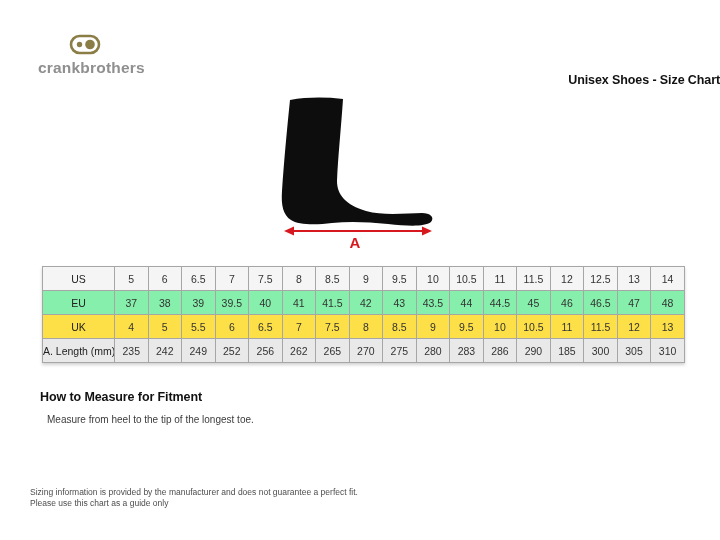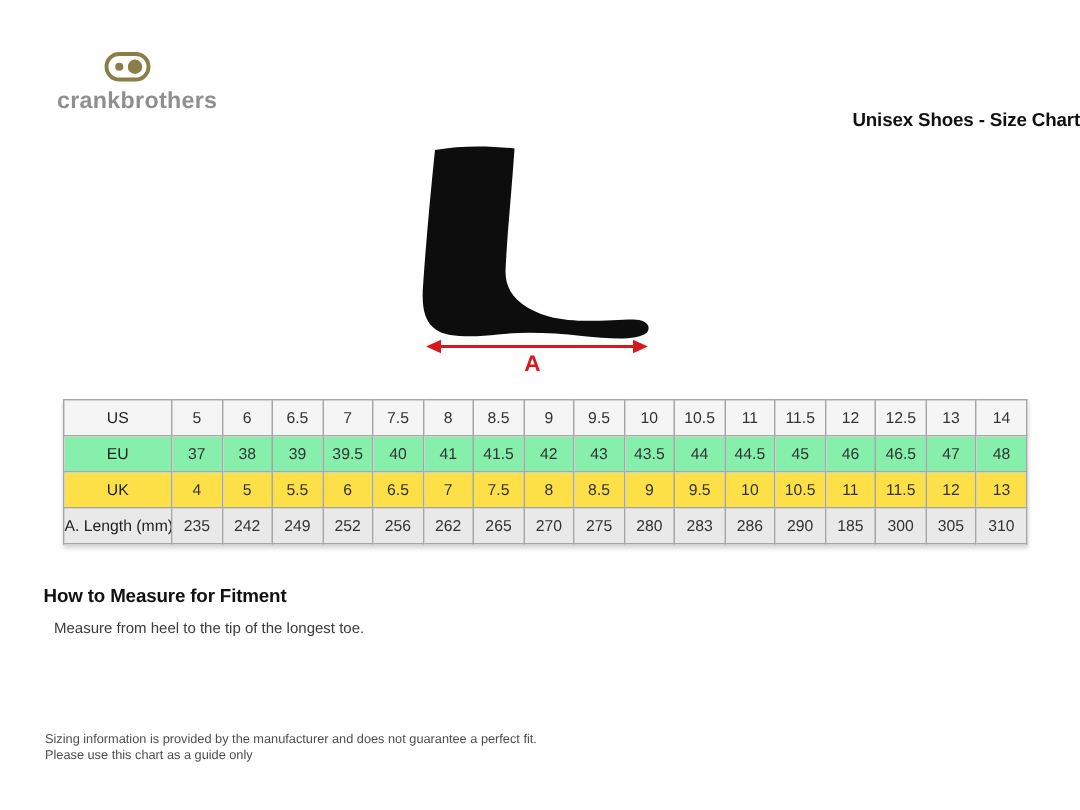--- a/index.html
+++ b/index.html
@@ -51,21 +51,21 @@
     overflow: hidden; white-space: nowrap;
   }
   .size-table th { font-weight: normal; color: #222; }
   .size-table col.label-col { width: 72px; }
   .size-table tr:nth-child(1) { background: #f5f5f5; }
   .size-table tr:nth-child(2) { background: #86efac; }
   .size-table tr:nth-child(3) { background: #fde047; }
   .size-table tr:nth-child(4) { background: #e9e9e9; }
 
   
-  .measure { position: absolute; left: 29px; top: 390px; }
+  .measure { position: absolute; left: 40px; top: 390px; }
   .measure-heading { font-size: 12.5px; font-weight: bold; color: #111; margin: 0 0 10px 0; letter-spacing: -0.1px; }
   .measure-item { margin-left: 7px; font-size: 10px; font-weight: bold; color: #1a1a1a; }
   .measure-key { color: var(--accent-red, #d7191f); margin-right: 2px; }
   .measure-desc { margin-left: 7px; margin-top: 3px; font-size: 10px; font-weight: normal; color: #3c3c3c; }
 
   
   .footnote { position: absolute; left: 30px; top: 487px; font-size: 8.5px; line-height: 10.5px; color: #4d4d4d; }
 </style>
 </head>
 <body>

